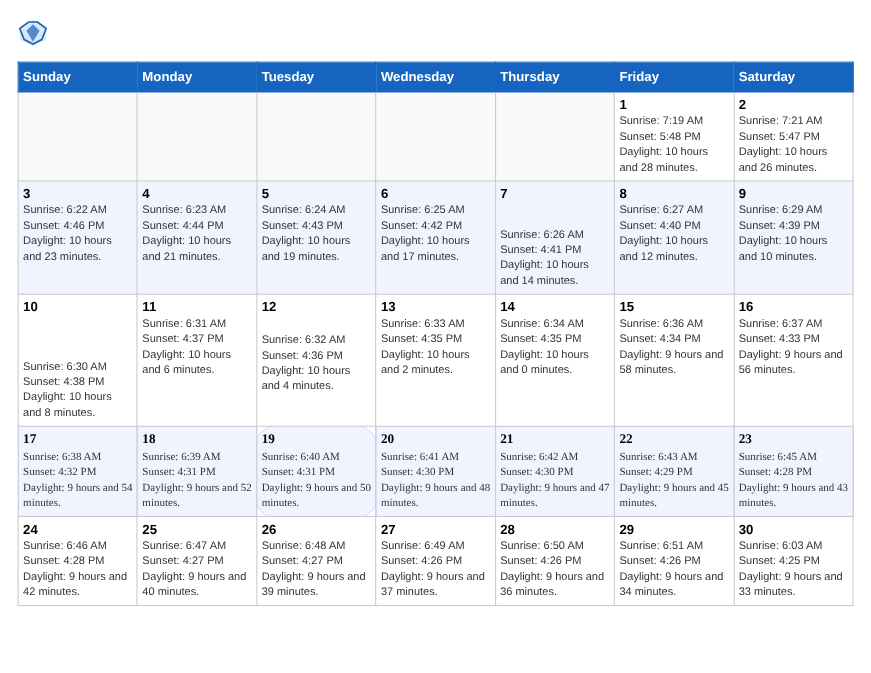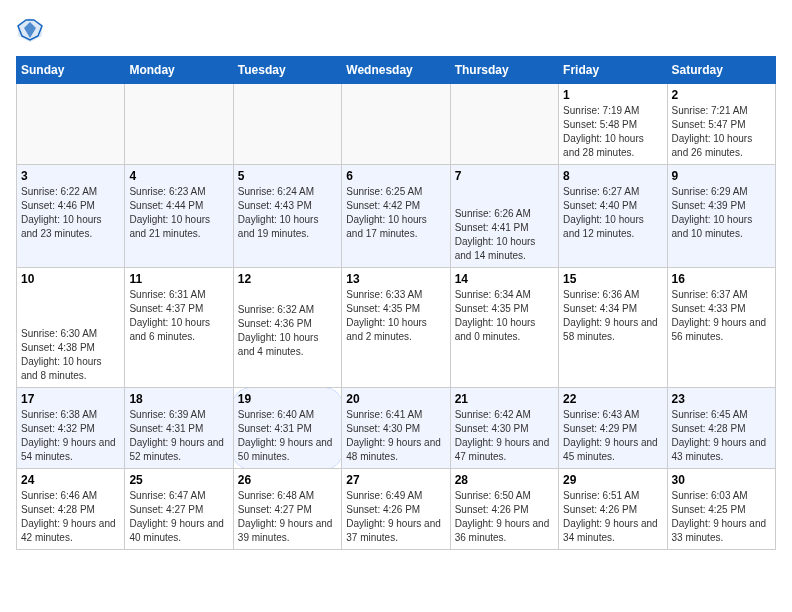--- a/index.html
+++ b/index.html
@@ -220,21 +220,21 @@
 Sunset: 4:34 PM
 Daylight: 9 hours and 58 minutes.</div>
         </td>
         <td>
           <span class="day-num">16</span>
           <div class="day-info" style="white-space: pre-line;">Sunrise: 6:37 AM
 Sunset: 4:33 PM
 Daylight: 9 hours and 56 minutes.</div>
         </td>
       </tr>
-      <tr style="background: #3b82f6;">
+      <tr style="background: #3b82f6; font-family: Liberation Serif, serif;">
         <td style="background: rgb(240, 244, 255);">
           <span class="day-num">17</span>
           <div class="day-info" style="white-space: pre-line;">Sunrise: 6:38 AM
 Sunset: 4:32 PM
 Daylight: 9 hours and 54 minutes.</div>
         </td>
         <td style="background: rgb(240, 244, 255);">
           <span class="day-num">18</span>
           <div class="day-info" style="white-space: pre-line;">Sunrise: 6:39 AM
 Sunset: 4:31 PM

